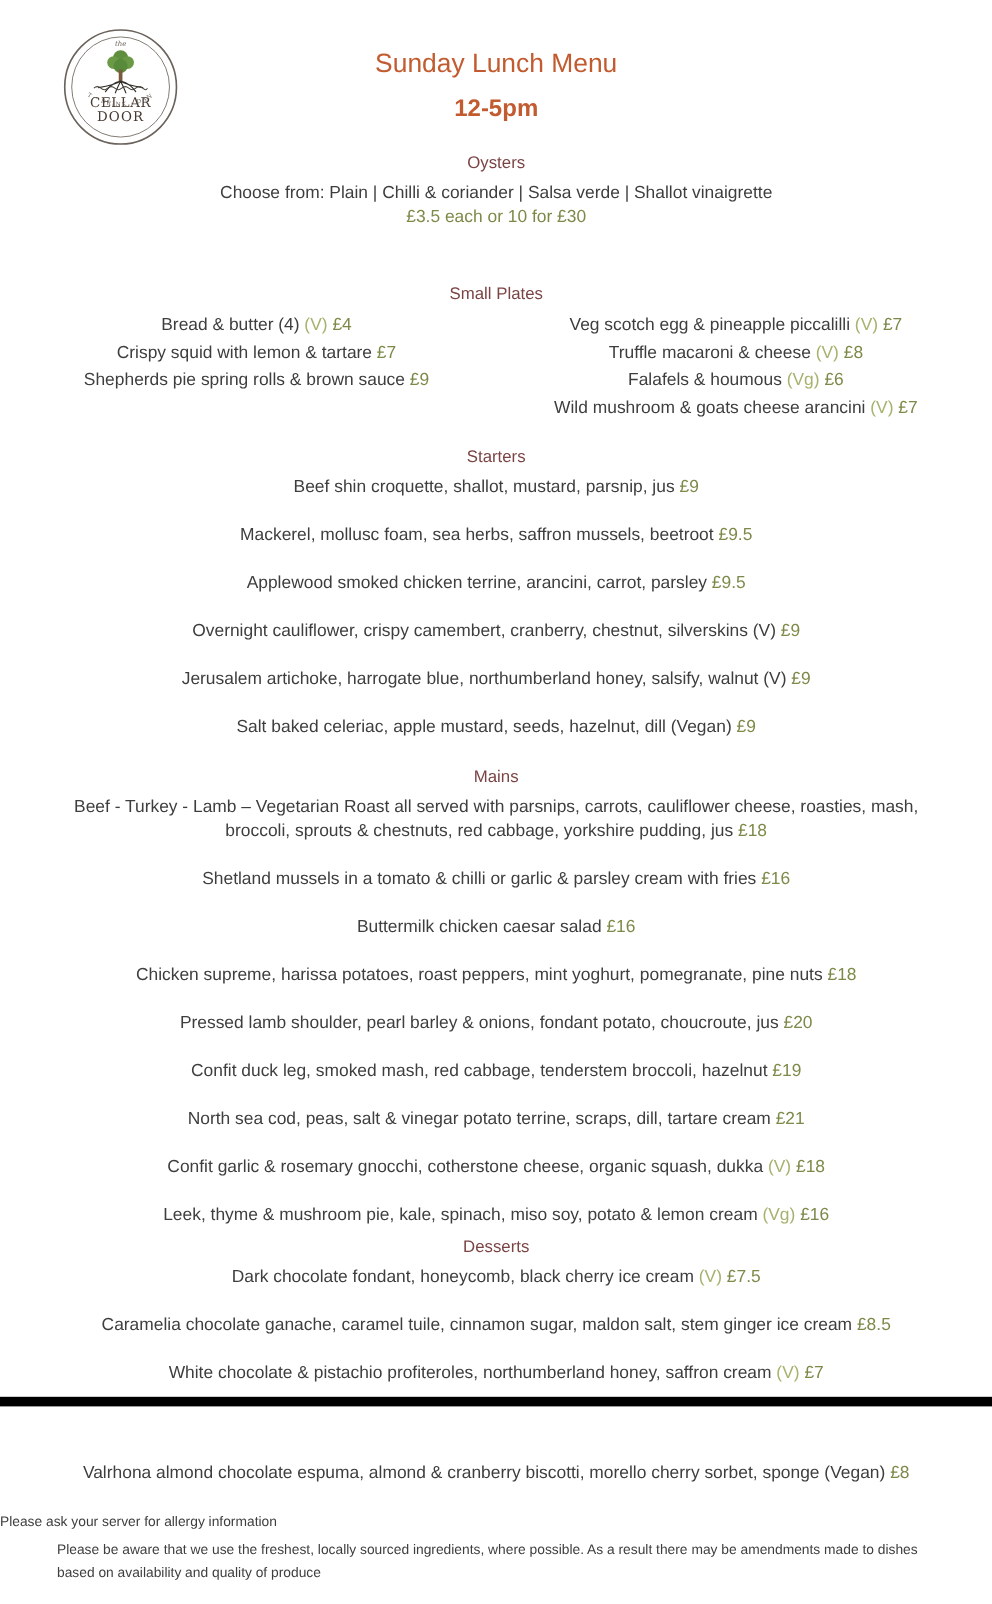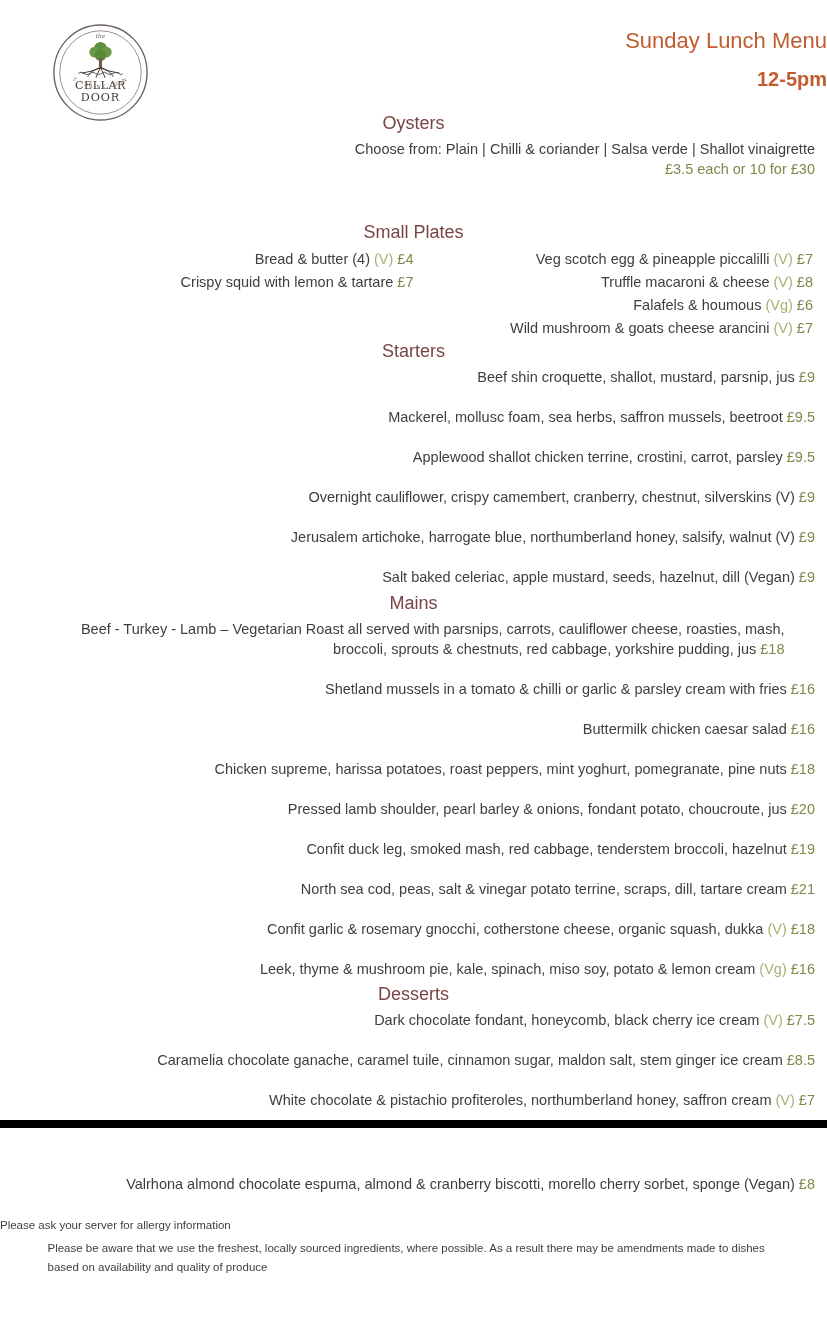--- a/index.html
+++ b/index.html
@@ -9,39 +9,39 @@
     --marker:#a6b26e;
     --price:#7c8a49;
   }
   *{box-sizing:border-box;margin:0;padding:0}
   html,body{background:#fff}
   .page{
     position:relative;width:827px;height:1337px;overflow:hidden;margin:0 auto;
     background:#fff;font-family:"Liberation Sans",sans-serif;color:var(--body);
   }
   
-  .header{padding-top:27px;text-align:right}
+  .header{padding-top:39px;text-align:center}
   .page-title{font-size:22px;line-height:28px;font-weight:400;color:var(--accent)}
   .page-subtitle{font-size:20px;line-height:26px;margin-top:11px;font-weight:700;color:var(--accent)}
   .logo{position:absolute;left:52px;top:23px;width:97px;height:99px}
   
-  .section-heading{font-size:18px;line-height:23px;font-weight:400;color:var(--heading);text-align:center;margin:0 0 4px}
+  .section-heading{font-size:14px;line-height:23px;font-weight:400;color:var(--heading);text-align:center;margin:0 0 4px}
   .menu-section{text-align:center}
-  .item{font-size:14.5px;line-height:20px;color:var(--body);text-align:right;margin:0 12px 20px}
+  .item{font-size:14.5px;line-height:20px;color:var(--body);text-align:center;margin:0 12px 20px}
   .menu-section .item:last-child{margin-bottom:0}
   .marker{color:var(--marker)}
   .price{color:var(--price)}
   .intro-price{color:var(--price)}
   #sec-oysters{margin-top:20px}
   #sec-oysters .item{margin-bottom:0;line-height:20px}
   #sec-small-plates{margin-top:42px}
   .cols{display:grid;grid-template-columns:1fr 1fr;padding:0 14px}
   #sec-small-plates .item{line-height:23px;margin:0}
-  #sec-starters{margin-top:0}
-  #sec-mains{margin-top:5px}
+  #sec-starters{margin-top:17px}
+  #sec-mains{margin-top:20px}
   #sec-desserts{margin-top:4px}
   .wide{max-width:742px;margin-left:auto;margin-right:auto}
   .divider-bar{height:8px;background:#000;margin-top:10px;width:100%}
   #sec-post{margin-top:46px}
   
   .footer{margin-top:22px;text-align:left;font-size:11.5px;line-height:19px;color:var(--body)}
   .footer .wrap{max-width:732px;margin:4px auto 0}
 </style>
 </head>
 <body>
@@ -81,34 +81,35 @@
         <h2 class="section-heading">Oysters</h2>
         <div class="item intro-body">Choose from: Plain | Chilli &amp; coriander | Salsa verde | Shallot vinaigrette</div>
         <div class="item intro-price">£3.5 each or 10 for £30</div>
       </section>
       <section id="sec-small-plates" class="menu-section">
         <h2 class="section-heading">Small Plates</h2>
         <div class="cols">
           <div class="col">
             <div class="item"><span class="dish">Bread &amp; butter (4)</span><span class="marker"> (V)</span><span class="price"> £4</span></div>
             <div class="item"><span class="dish">Crispy squid with lemon &amp; tartare</span><span class="price"> £7</span></div>
+            <div class="item"><span class="dish">Shepherds pie spring rolls &amp; brown sauce</span><span class="price"> £9</span></div>
           </div>
           <div class="col">
             <div class="item"><span class="dish">Veg scotch egg &amp; pineapple piccalilli</span><span class="marker"> (V)</span><span class="price"> £7</span></div>
             <div class="item"><span class="dish">Truffle macaroni &amp; cheese</span><span class="marker"> (V)</span><span class="price"> £8</span></div>
             <div class="item"><span class="dish">Falafels &amp; houmous</span><span class="marker"> (Vg)</span><span class="price"> £6</span></div>
             <div class="item"><span class="dish">Wild mushroom &amp; goats cheese arancini</span><span class="marker"> (V)</span><span class="price"> £7</span></div>
           </div>
         </div>
       </section>
       <section id="sec-starters" class="menu-section">
         <h2 class="section-heading">Starters</h2>
         <div class="item"><span class="dish">Beef shin croquette, shallot, mustard, parsnip, jus</span><span class="price"> £9</span></div>
         <div class="item"><span class="dish">Mackerel, mollusc foam, sea herbs, saffron mussels, beetroot</span><span class="price"> £9.5</span></div>
-        <div class="item"><span class="dish">Applewood shallot chicken terrine, crostini, carrot, parsley</span><span class="price"> £9.5</span></div>
+        <div class="item"><span class="dish">Applewood smoked chicken terrine, arancini, carrot, parsley</span><span class="price"> £9.5</span></div>
         <div class="item"><span class="dish">Overnight cauliflower, crispy camembert, cranberry, chestnut, silverskins (V)</span><span class="price"> £9</span></div>
         <div class="item"><span class="dish">Jerusalem artichoke, harrogate blue, northumberland honey, salsify, walnut (V)</span><span class="price"> £9</span></div>
         <div class="item"><span class="dish">Salt baked celeriac, apple mustard, seeds, hazelnut, dill (Vegan)</span><span class="price"> £9</span></div>
       </section>
       <section id="sec-mains" class="menu-section">
         <h2 class="section-heading">Mains</h2>
         <div class="item wide"><span class="dish">Beef - Turkey - Lamb – Vegetarian Roast all served with parsnips, carrots, cauliflower cheese, roasties, mash,<br>broccoli, sprouts &amp; chestnuts, red cabbage, yorkshire pudding, jus</span><span class="price"> £18</span></div>
         <div class="item"><span class="dish">Shetland mussels in a tomato &amp; chilli or garlic &amp; parsley cream with fries</span><span class="price"> £16</span></div>
         <div class="item"><span class="dish">Buttermilk chicken caesar salad</span><span class="price"> £16</span></div>
         <div class="item"><span class="dish">Chicken supreme, harissa potatoes, roast peppers, mint yoghurt, pomegranate, pine nuts</span><span class="price"> £18</span></div>

